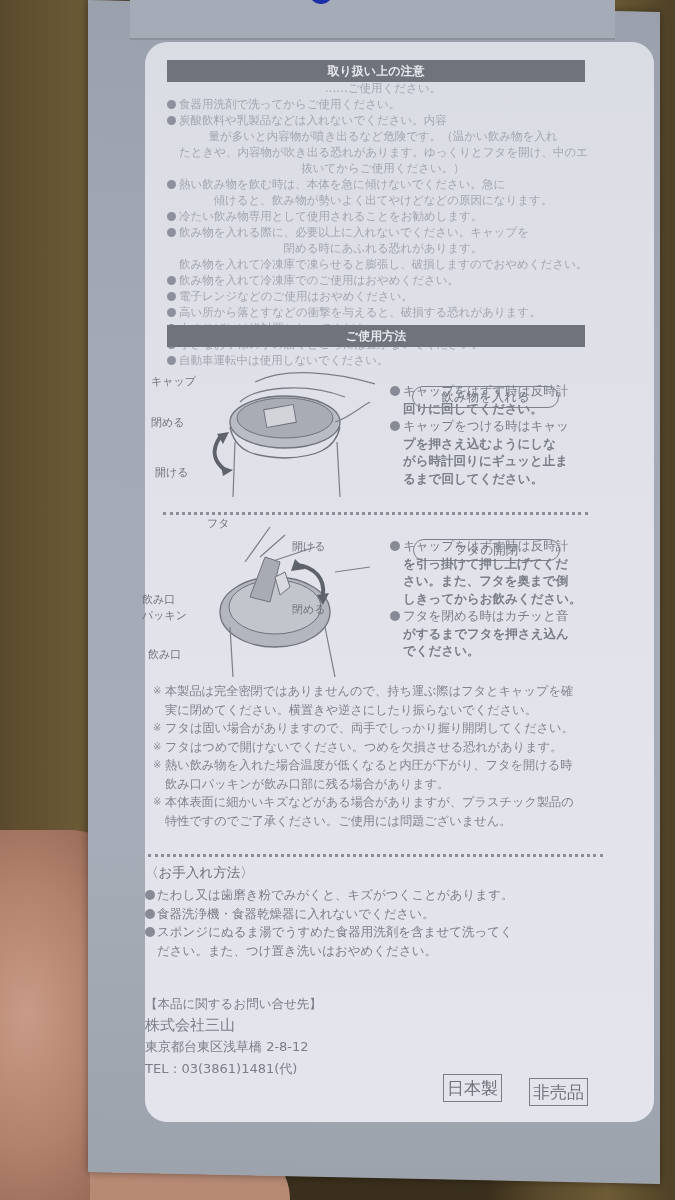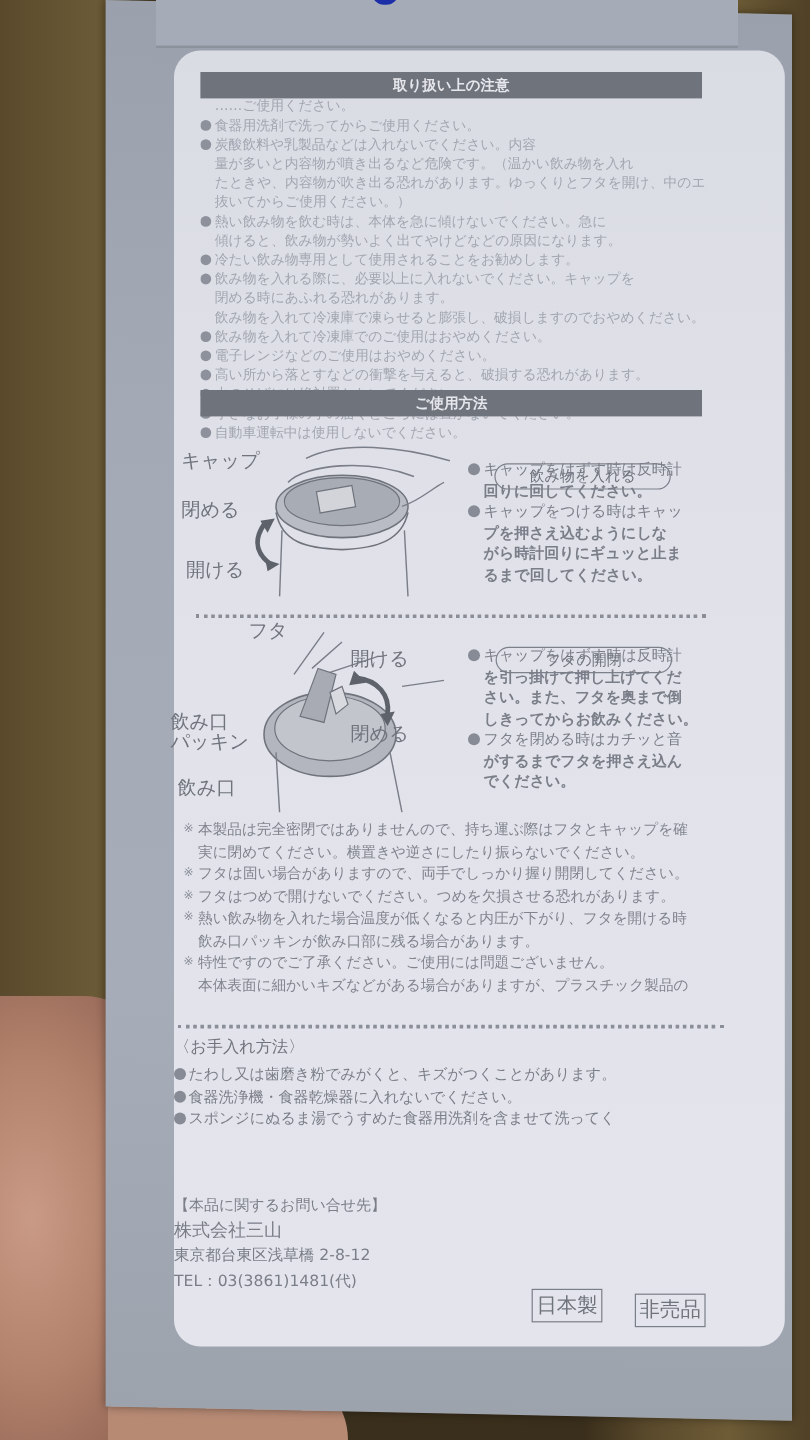--- a/index.html
+++ b/index.html
@@ -43,25 +43,25 @@
     background: #6e737c; color: #e6e7ec;
     font-weight: bold; font-size: 12px; text-align: center; line-height: 22px;
   }
   .faint { color: #a2a6b0; font-size: 11.5px; line-height: 16px; }
   .warn-list { position: absolute; left: 22px; top: 45px; width: 420px; }
   .bullet-line { position: relative; padding-left: 12px; white-space: nowrap; overflow: hidden; }
   .bullet-line::before {
     content: ""; position: absolute; left: 0; top: 4px; width: 9px; height: 9px;
     border-radius: 50%; background: #8d919b;
   }
-  .cont-line { padding-left: 12px; white-space: nowrap; overflow: hidden; }
+  .cont-line { padding-left: 12px; white-space: nowrap; overflow: hidden; text-align: center; }
   .illus {
     position: absolute; background: transparent;
   }
-  .illus-label { position: absolute; font-size: 16px; color: #6f737c; }
+  .illus-label { position: absolute; font-size: 11px; color: #6f737c; }
   .pill {
     position: absolute; border: 1.5px solid #7d818b; border-radius: 14px;
     font-size: 12.5px; color: #6f737c; text-align: center; height: 20px; line-height: 20px; margin-top: 31px;
   }
   .howto { position: absolute; font-size: 12.5px; line-height: 17.5px; color: #7a7e88; }
   .howto .b { position: relative; padding-left: 13px; }
   .howto .b::before {
     content: ""; position: absolute; left: 0; top: 4px; width: 10px; height: 10px;
     border-radius: 50%; background: #878b95;
   }
@@ -195,32 +195,33 @@
         <div>フタは固い場合がありますので、両手でしっかり握り開閉してください。</div>
       </div>
       <div class="note">
         <div>フタはつめで開けないでください。つめを欠損させる恐れがあります。</div>
       </div>
       <div class="note">
         <div>熱い飲み物を入れた場合温度が低くなると内圧が下がり、フタを開ける時</div>
         <div>飲み口パッキンが飲み口部に残る場合があります。</div>
       </div>
       <div class="note">
+        <div>本体表面に細かいキズなどがある場合がありますが、プラスチック製品の</div>
         <div>特性ですのでご了承ください。ご使用には問題ございません。</div>
-        <div>本体表面に細かいキズなどがある場合がありますが、プラスチック製品の</div>
       </div>
     </div>
 
   <div class="dots" style="left:3px;top:812px;width:455px;"></div>
 
   <div class="care-title">〈お手入れ方法〉</div>
   <div class="care" id="care-lines">
       <div class="b">たわし又は歯磨き粉でみがくと、キズがつくことがあります。</div>
       <div class="b">食器洗浄機・食器乾燥器に入れないでください。</div>
       <div class="b">スポンジにぬるま湯でうすめた食器用洗剤を含ませて洗ってく</div>
+      <div class="c">ださい。また、つけ置き洗いはおやめください。</div>
     </div>
 
   <div class="contact">
     <div class="h">【本品に関するお問い合せ先】</div>
     <div class="co">株式会社三山</div>
     <div class="addr">東京都台東区浅草橋 2-8-12</div>
     <div class="addr">TEL：03(3861)1481(代)</div>
   </div>
 
   <div class="stamp" style="left:298px;top:1032px;">日本製</div>

